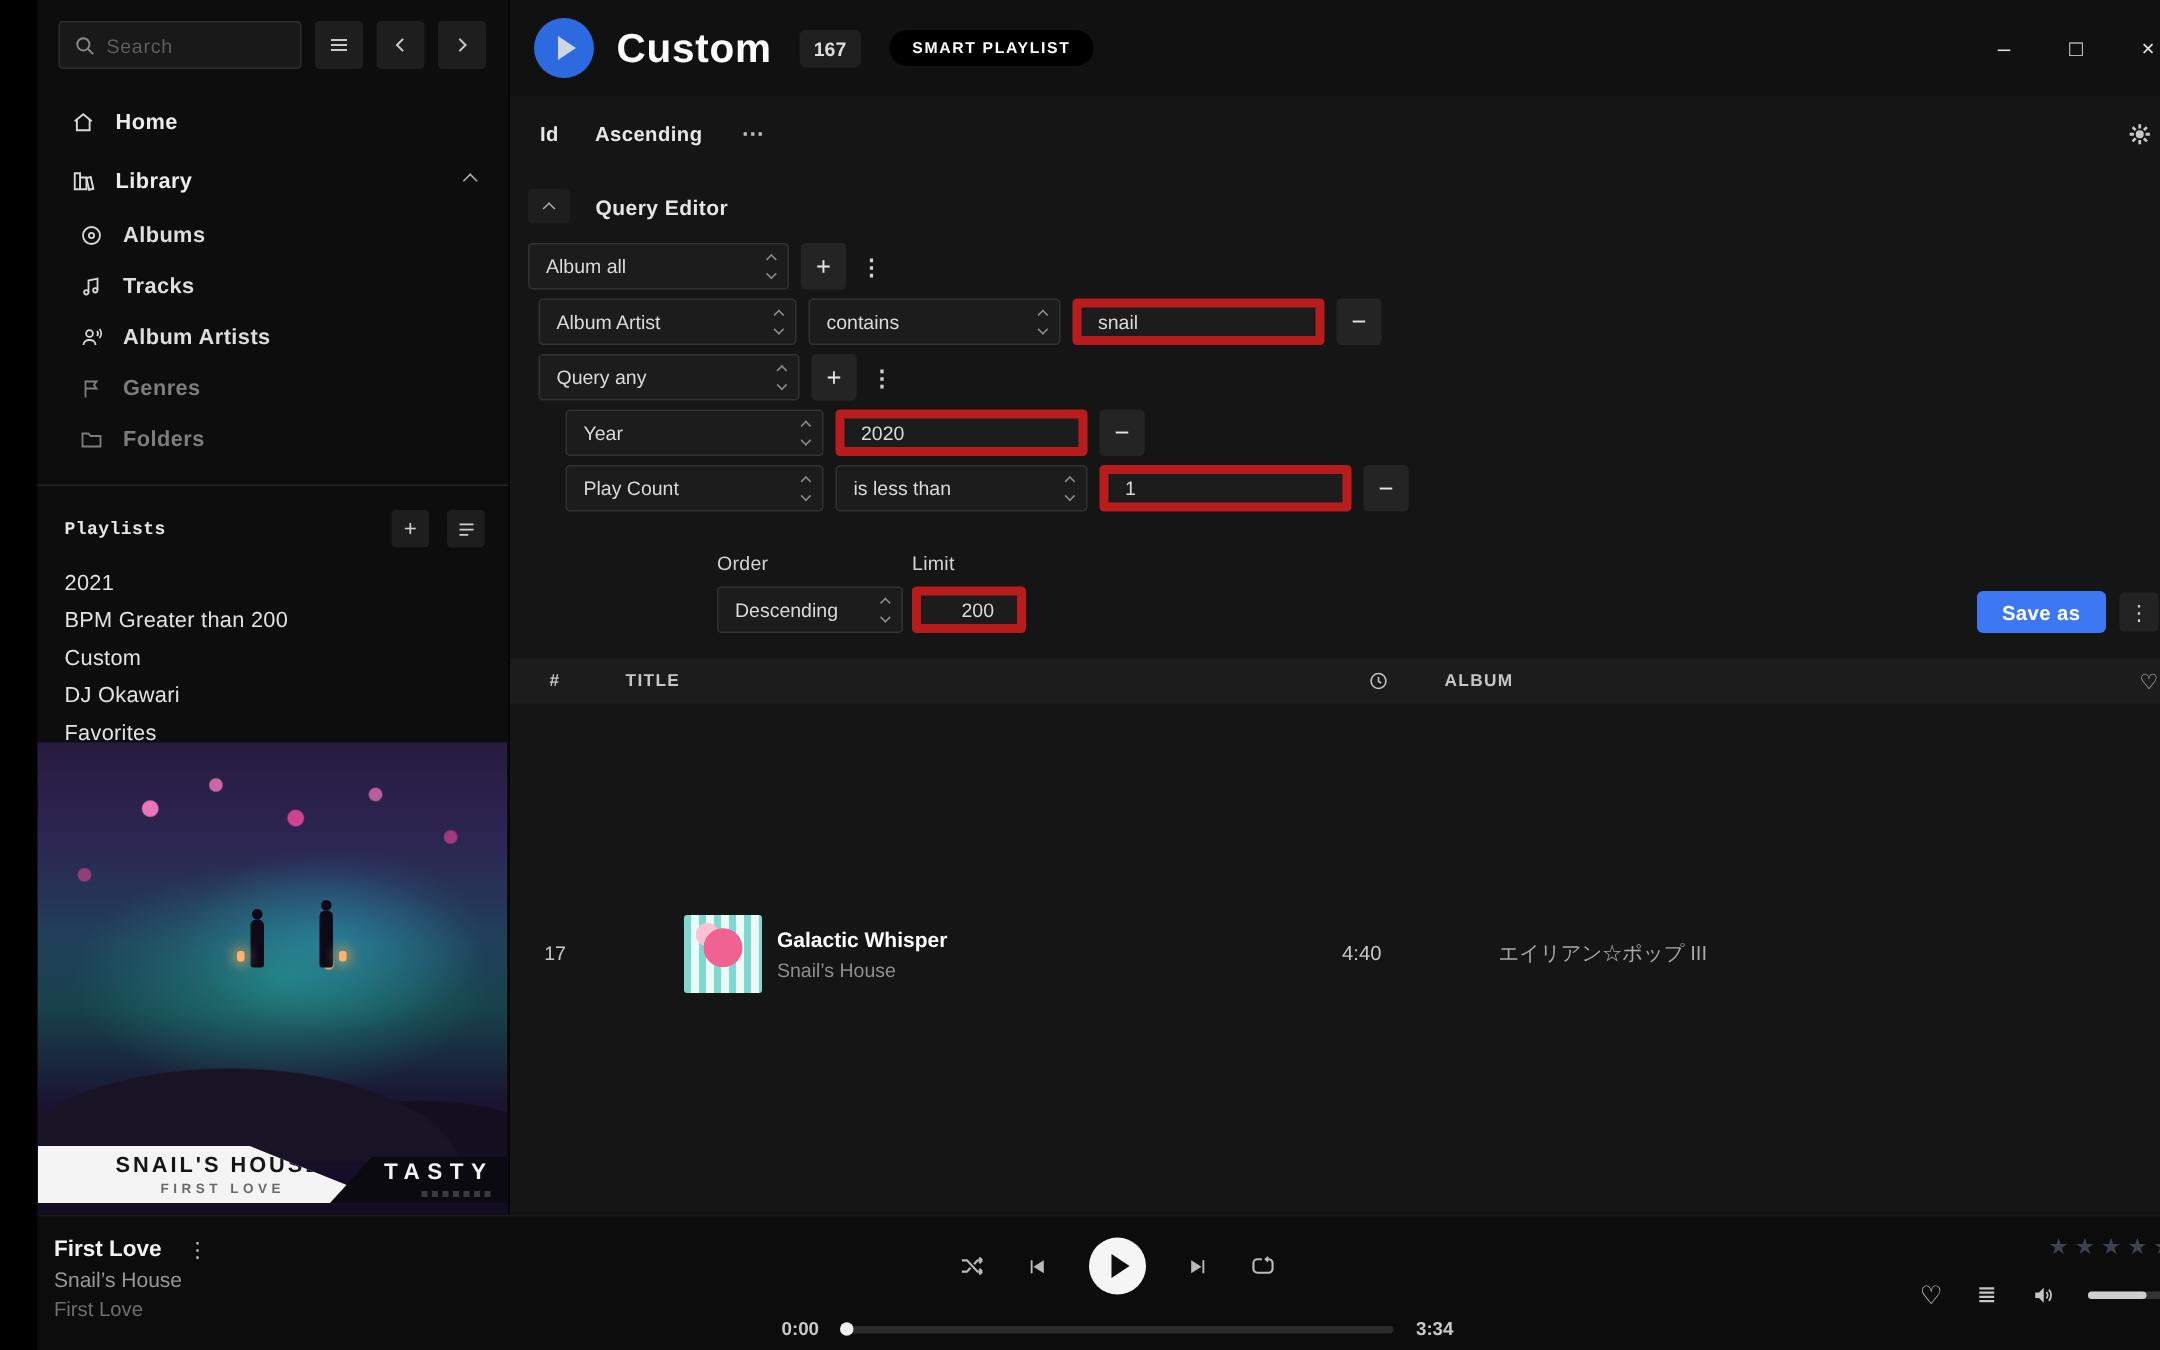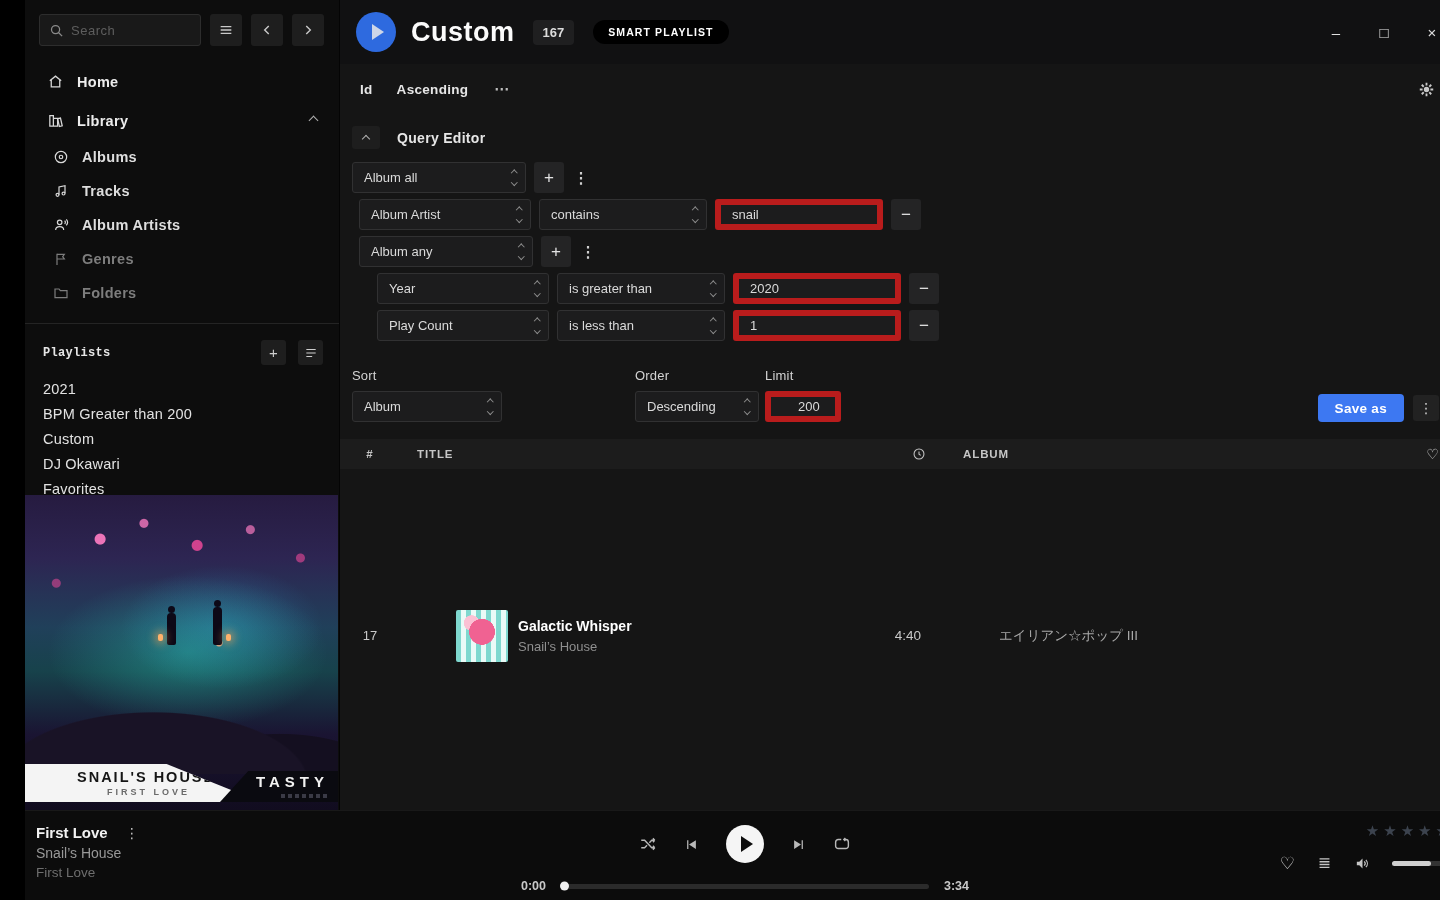--- a/index.html
+++ b/index.html
@@ -386,45 +386,38 @@
               <i class="u"></i>
               <i class="d"></i>
             </span>
         </div>
         <input class="txt-input w-val" value="snail" style="">
         <span class="sq-btn">−</span>
       </div>
 
       <div class="q-row ind1 mt7">
         <div class="sel w-group">
-          <span>Album any</span>
+          <span>Query any</span>
           <span class="spin">
               <i class="u"></i>
               <i class="d"></i>
             </span>
         </div>
         <span class="sq-btn">+</span>
         <span class="dots-v">⋮</span>
       </div>
 
       <div class="q-row ind2 mt7">
         <div class="sel w-field">
           <span>Year</span>
           <span class="spin">
               <i class="u"></i>
               <i class="d"></i>
             </span>
         </div>
-        <div class="sel w-op">
-          <span>is greater than</span>
-          <span class="spin">
-              <i class="u"></i>
-              <i class="d"></i>
-            </span>
-        </div>
         <input class="txt-input w-val" value="2020" style="">
         <span class="sq-btn">−</span>
       </div>
 
       <div class="q-row ind2 mt7">
         <div class="sel w-field">
           <span>Play Count</span>
           <span class="spin">
               <i class="u"></i>
               <i class="d"></i>
@@ -436,30 +429,20 @@
               <i class="u"></i>
               <i class="d"></i>
             </span>
         </div>
         <input class="txt-input w-val" value="1" style="">
         <span class="sq-btn">−</span>
       </div>
     </div>
 
     <div class="sort-row">
-      <div class="fieldcol">
-        <label>Sort</label>
-        <div class="sel" style="width:150px">
-          <span>Album</span>
-          <span class="spin">
-              <i class="u"></i>
-              <i class="d"></i>
-            </span>
-        </div>
-      </div>
       <div class="fieldcol" style="margin-left:126px">
         <label>Order</label>
         <div class="sel" style="width:124px">
           <span>Descending</span>
           <span class="spin">
               <i class="u"></i>
               <i class="d"></i>
             </span>
         </div>
       </div>

